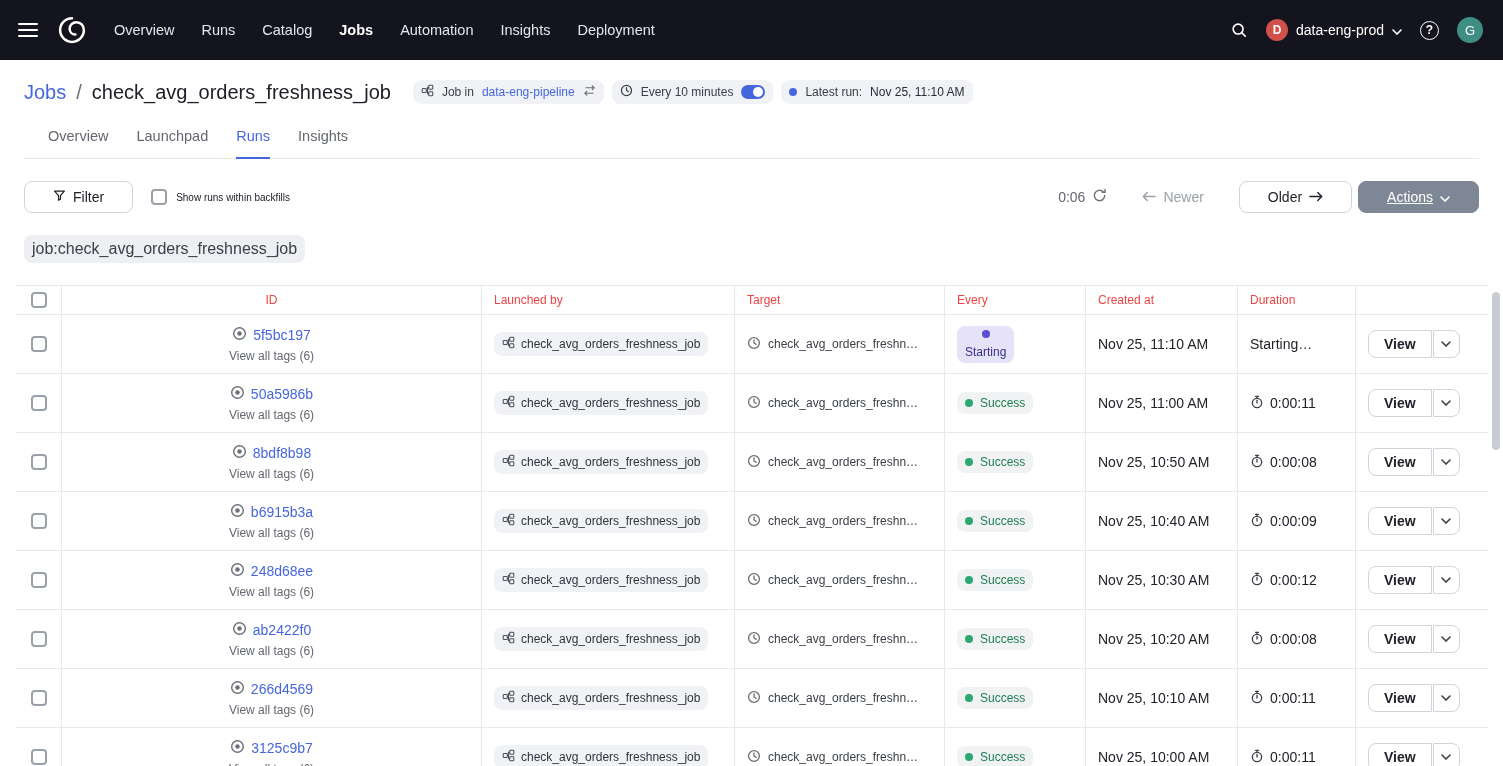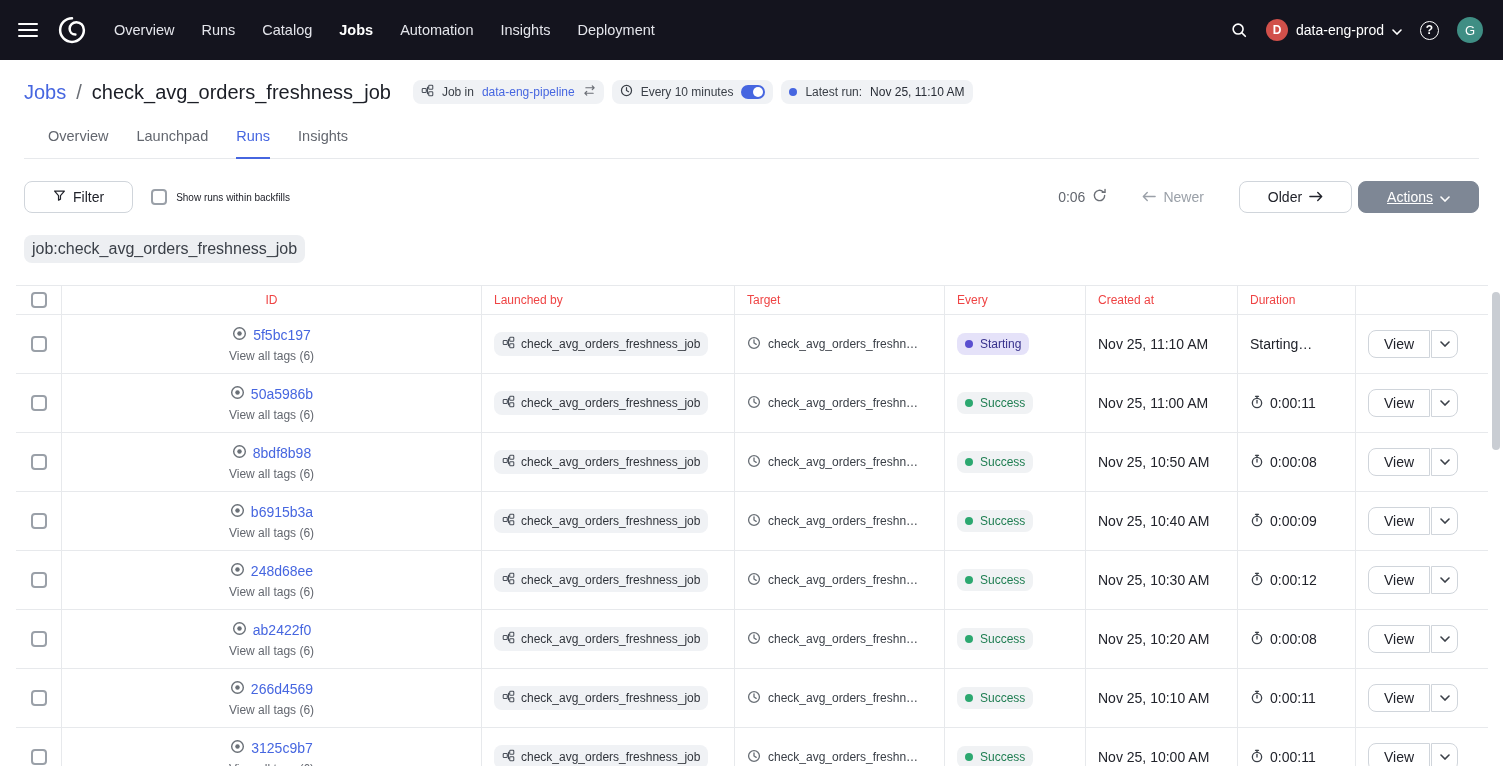--- a/index.html
+++ b/index.html
@@ -77,26 +77,26 @@
   .id-link { color: #4666E0; font-size: 14px; }
   .tags-link { font-size: 12px; color: #63676F; cursor: pointer; }
   .pill { display: inline-flex; align-items: center; gap: 6px; background: #F0F2F5; border-radius: 8px; padding: 4px 8px; font-size: 12px; color: #30343B; max-width: 100%; }
   .pill .pill-text { white-space: nowrap; overflow: hidden; text-overflow: ellipsis; }
   .c-launched { gap: 7px; font-size: 12px; color: #3B4048; }
   .c-launched .launched-text { white-space: nowrap; overflow: hidden; }
   .status-pill { display: inline-flex; align-items: center; gap: 7px; border-radius: 8px; padding: 4px 8px; font-size: 12px; }
   .status-pill .dot { width: 8px; height: 8px; border-radius: 50%; flex: none; }
   .status-pill.success { background: #F0F2F4; color: #1F7E52; }
   .status-pill.success .dot { background: #2CA870; }
-  .status-pill.starting { background: #E5E2F9; color: #37318C; }
+  .status-pill.starting { background: #E5E2F9; color: #37318C; flex-direction: column; }
   .status-pill.starting .dot { background: #5A4FD0; }
   .c-created { font-size: 14px; color: #21232B; }
   .c-duration { gap: 6px; font-size: 14px; color: #21232B; }
   .c-actions { justify-content: flex-start; }
-  .btn.view-btn { height: 28px; border-radius: 8px 0 0 8px; padding: 0 15px; }
+  .btn.view-btn { height: 28px; border-radius: 8px 0 0 8px; padding: 0 15px; font-weight: bold; }
   .btn.caret-btn { height: 28px; width: 27px; border-radius: 0 8px 8px 0; padding: 0; justify-content: center; margin-left: 1px; }
 
   .scroll-thumb { position: absolute; top: 292px; right: 3px; width: 8px; height: 158px; background: #C9CDD3; border-radius: 4px; cursor: grab; }
 </style>
 </head>
 <body>
 
 <header class="navbar">
   <div class="hamburger">
       <span></span>

